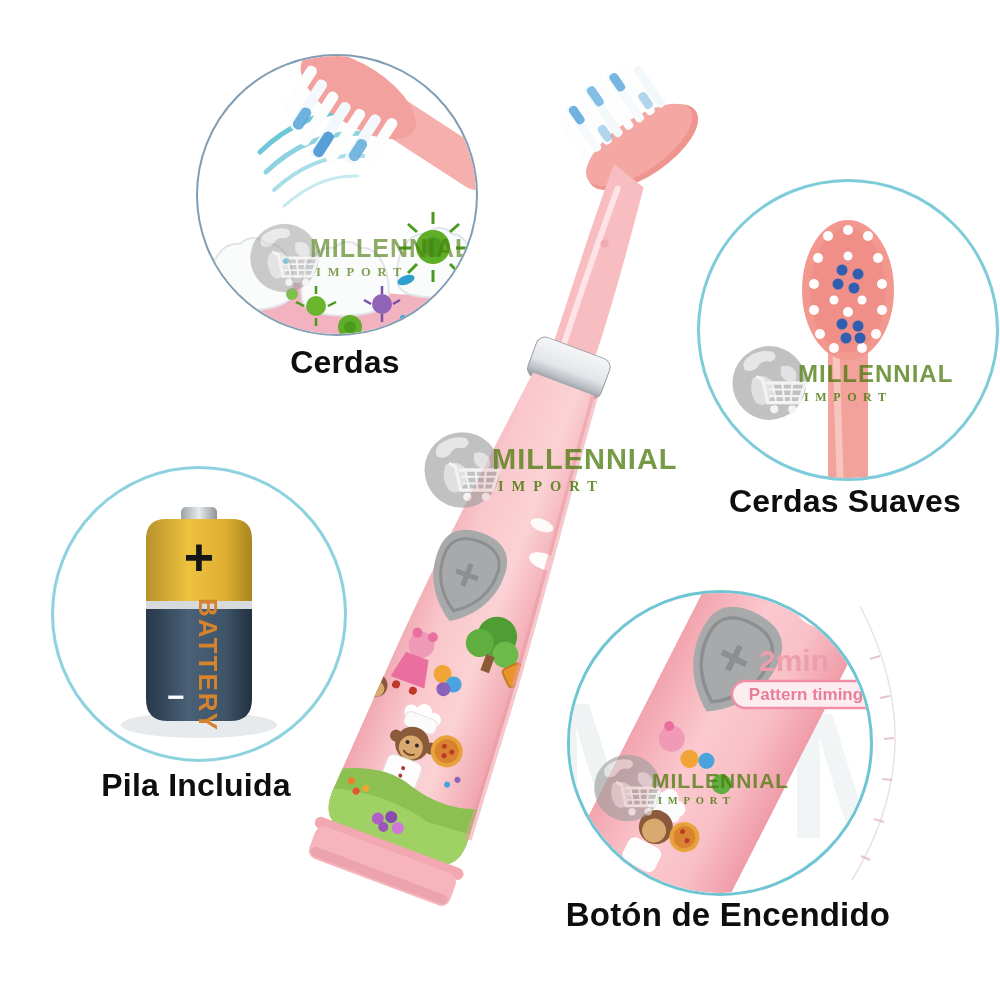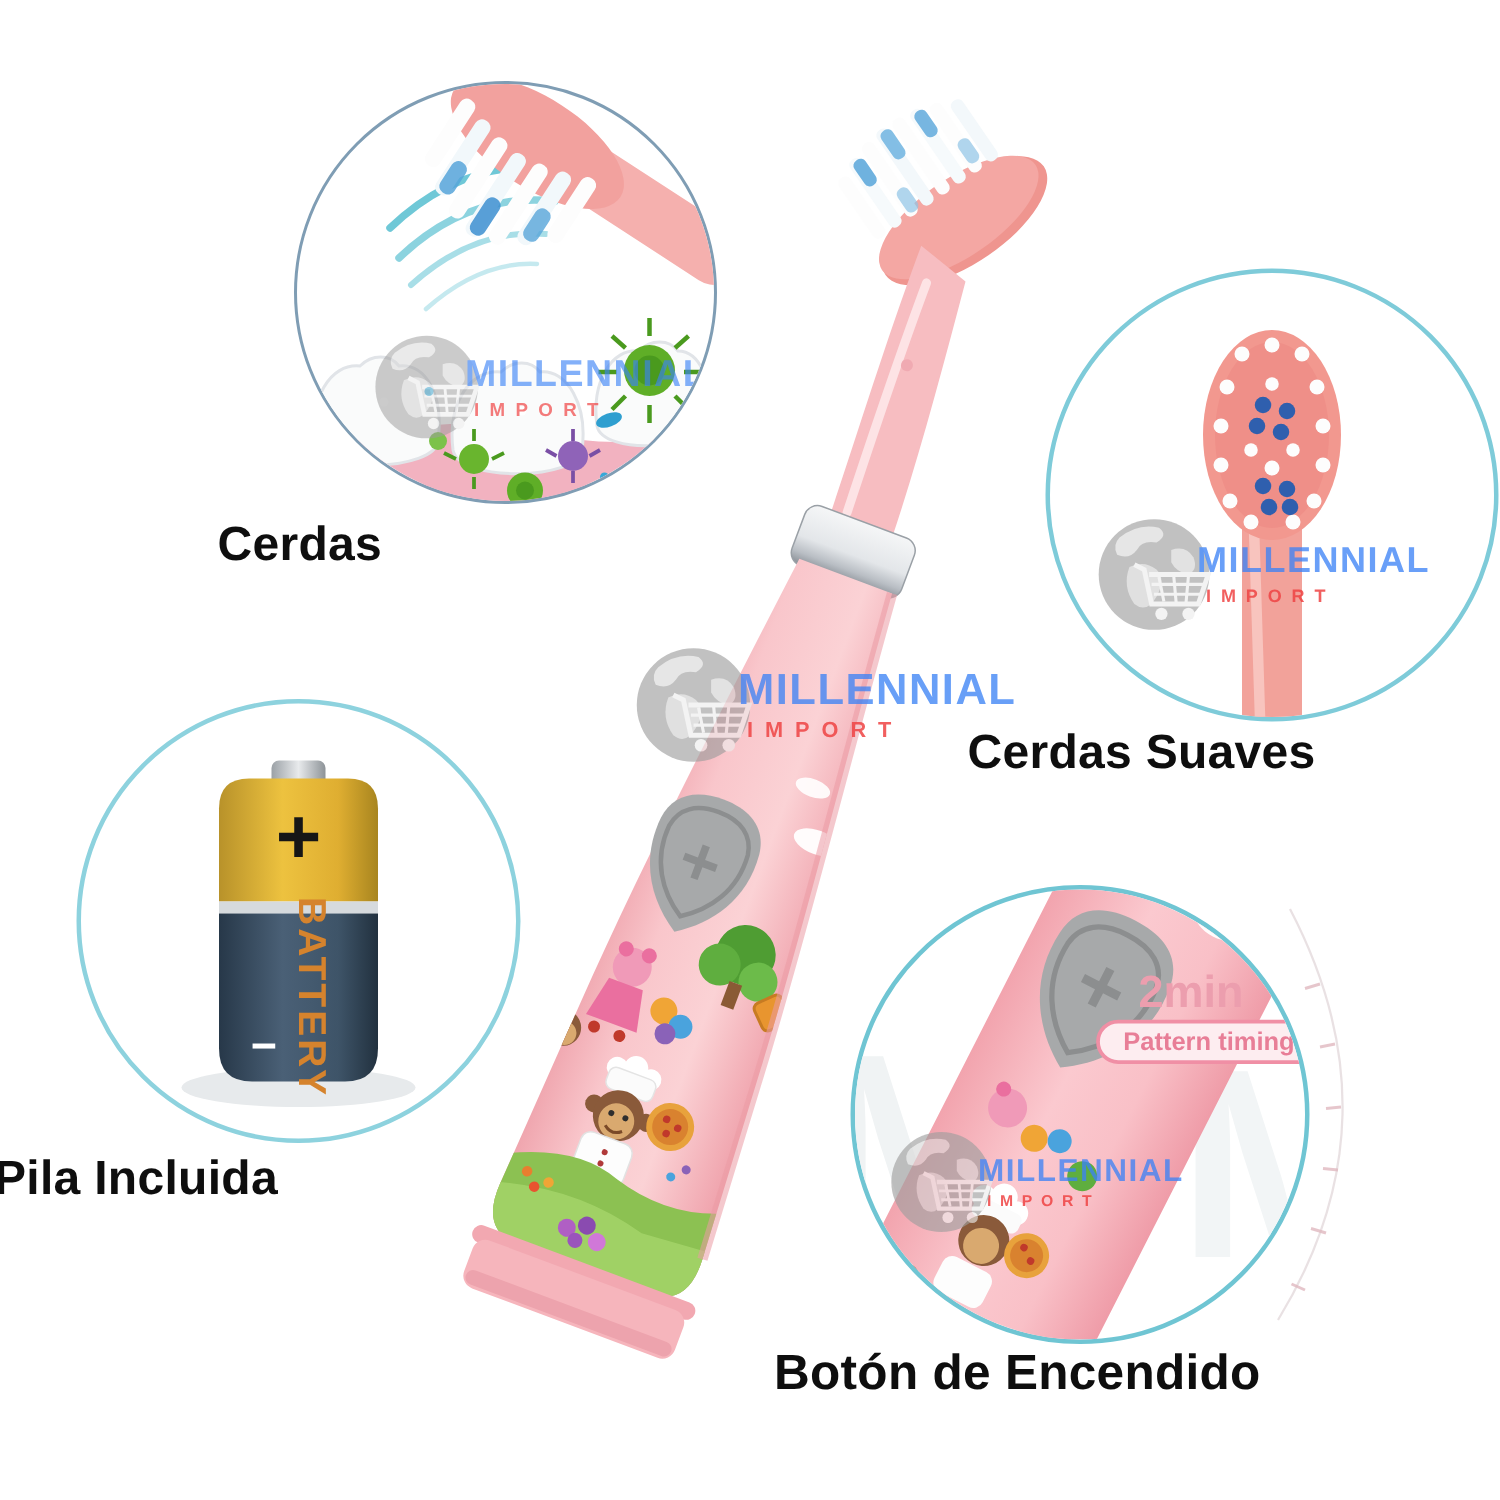--- a/index.html
+++ b/index.html
@@ -1,27 +1,27 @@
 <!DOCTYPE html>
 <html><head>
 <meta charset="utf-8">
 <style>
   html,body{margin:0;padding:0;background:#ffffff;}
   .canvas{position:relative;width:1000px;height:1000px;background:#ffffff;overflow:hidden;
           font-family:"Liberation Sans",sans-serif;}
   .feature-circle{position:absolute;border-radius:50%;background:#ffffff;overflow:hidden;}
   .abs{position:absolute;}
-  .label{position:absolute;font-weight:700;color:#0e0e0e;
+  .label{position:absolute;text-align:center;font-weight:700;color:#0e0e0e;
          font-size:32px;line-height:41px;letter-spacing:0.2px;}
   
   .wm{position:absolute;display:flex;align-items:center;opacity:.85;pointer-events:none;}
   .wm-globe{flex:0 0 auto;opacity:.75;}
   .wm-text{margin-left:-14px;display:flex;flex-direction:column;}
-  .wm-brand{font-weight:700;color:#3b82f6;line-height:1;letter-spacing:1px;opacity:.9;}
-  .wm-sub{font-weight:700;color:#ef4444;letter-spacing:.55em;font-size:.5em;margin-top:4px;text-indent:6px;}
+  .wm-brand{font-weight:700;color:#4d7c0f;line-height:1;letter-spacing:1px;opacity:.9;}
+  .wm-sub{font-weight:700;color:#4d7c0f;letter-spacing:.55em;font-size:.5em;margin-top:4px;text-indent:6px;font-family:Liberation Serif, serif;}
 </style>
 </head>
 <body>
 
 <div class="canvas">
 
   <svg width="0" height="0" style="position:absolute" aria-hidden="true">
     <defs>
       <symbol id="globe-cart" viewBox="0 0 100 100">
         <circle cx="48" cy="50" r="45" fill="#9e9e9e"></circle>
@@ -409,17 +409,17 @@
     <div class="wm" style="left:22px;top:158px;font-size:21px;">
       <svg class="wm-globe" width="74" height="74">
           <use href="#globe-cart"></use>
         </svg>
       <div class="wm-text">
         <div class="wm-brand">MILLENNIAL</div>
         <div class="wm-sub">IMPORT</div>
       </div>
     </div>
   </div>
-  <div class="label" style="left:516px;top:894px;width:400px;font-size:33px;">
+  <div class="label" style="left:528px;top:894px;width:400px;font-size:33px;">
     <div>Botón de Encendido</div>
   </div>
 
 </div>
 
 </body></html>

